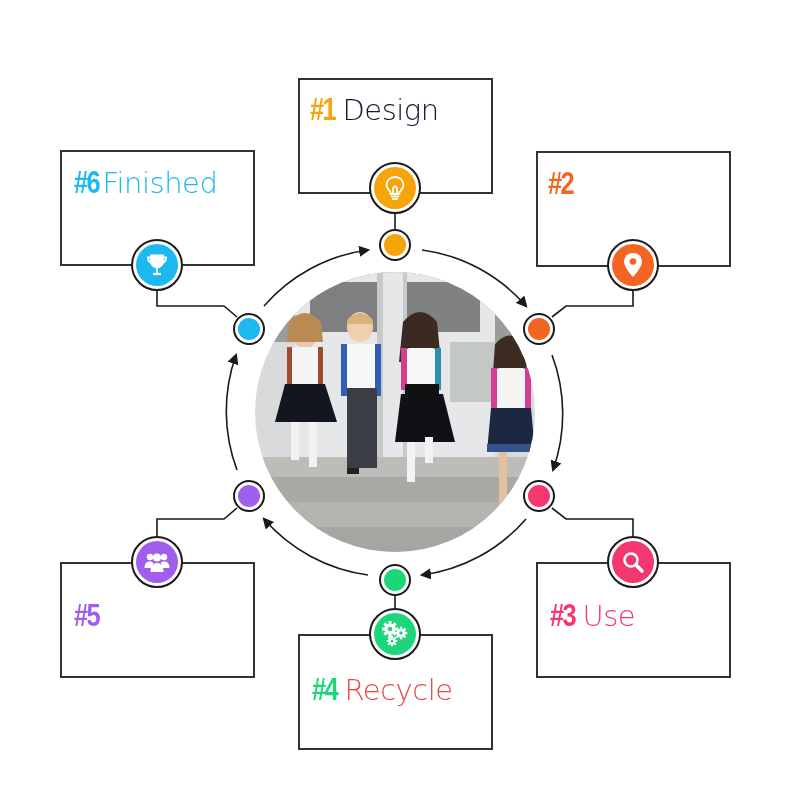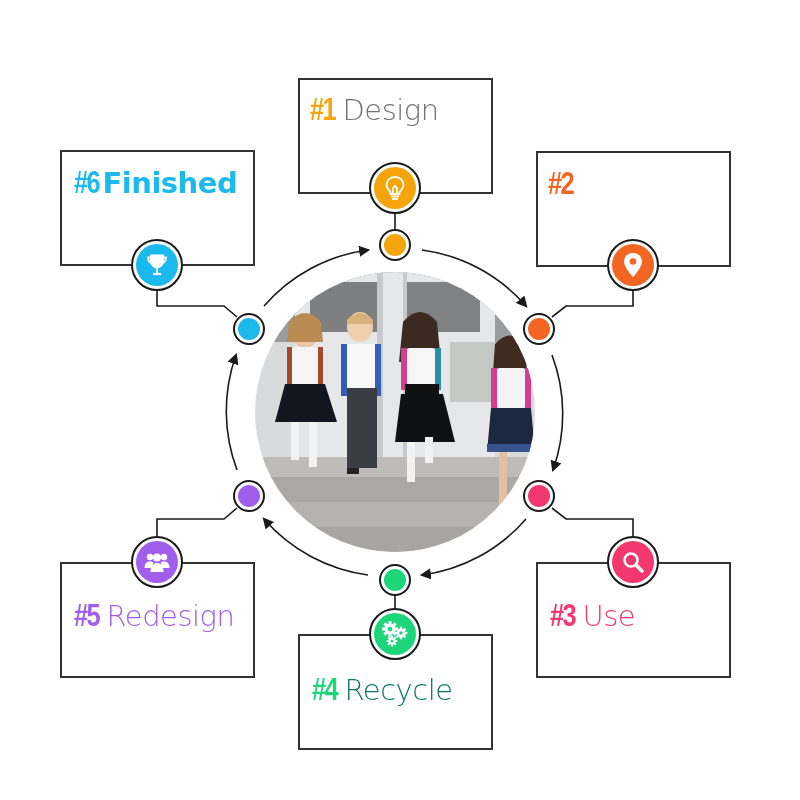--- a/index.html
+++ b/index.html
@@ -130,55 +130,54 @@
       <rect x="270" y="96" width="6" height="50" fill="#d23d96"></rect>
       <path d="M236 136 L276 136 L280 180 L232 180 Z" fill="#1c2740"></path>
       <rect x="232" y="172" width="48" height="8" fill="#36528c"></rect>
       <rect x="244" y="180" width="8" height="60" fill="#e4bfa2"></rect>
     </svg>
   </div>
 
   <div class="step-box" style="left:298px;top:78px;">
     <div class="step-title" style="left:10px;top:14px;">
       <span class="step-num" style="color:#F5A40C">#1</span>
-      <span class="step-name" style="color:#737373">Design</span>
+      <span class="step-name" style="color:#0f172a">Design</span>
     </div>
   </div>
 
   <div class="step-box" style="left:536px;top:151px;">
     <div class="step-title" style="left:10px;top:15px;">
       <span class="step-num" style="color:#F26522">#2</span>
     </div>
   </div>
 
   <div class="step-box" style="left:536px;top:562px;">
     <div class="step-title" style="left:12px;top:36px;">
       <span class="step-num" style="color:#F2386E">#3</span>
       <span class="step-name" style="color:#F2386E">Use</span>
     </div>
   </div>
 
   <div class="step-box" style="left:298px;top:634px;">
     <div class="step-title" style="left:12px;top:38px;">
       <span class="step-num" style="color:#1ED67A">#4</span>
-      <span class="step-name" style="color:#0f766e">Recycle</span>
+      <span class="step-name" style="color:#ef4444">Recycle</span>
     </div>
   </div>
 
   <div class="step-box" style="left:60px;top:562px;">
     <div class="step-title" style="left:12px;top:36px;">
       <span class="step-num" style="color:#A15DEB">#5</span>
-      <span class="step-name" style="color:#A15DEB">Redesign</span>
     </div>
   </div>
 
   <div class="step-box" style="left:60px;top:150px;">
     <div class="step-title" style="left:12px;top:15px;">
       <span class="step-num" style="color:#1BB9EE">#6</span>
-      <span class="step-name" style="color:#1BB9EE;margin-left:-4px;font-weight:bold;">Finished</span>
+      <span class="step-name" style="color:#1BB9EE;margin-left:-4px;">Finished</span>
     </div>
   </div>
 
   <div class="icon-badge" style="left:369px;top:162px;">
     <div class="inner" style="background:#F5A40C">
       <svg width="22" height="26" viewBox="0 0 22 26" fill="none" stroke="#fff" stroke-width="1.8">
         <path d="M11 2 C5.5 2 2.5 6 2.5 10 C2.5 13.5 5 15 6.5 17 L6.5 19 L15.5 19 L15.5 17 C17 15 19.5 13.5 19.5 10 C19.5 6 16.5 2 11 2 Z"></path>
         <path d="M9 19 L9 13 L11 11 L13 13 L13 19"></path>
         <line x1="7" y1="21.5" x2="15" y2="21.5"></line>
         <line x1="8" y1="24" x2="14" y2="24"></line>

